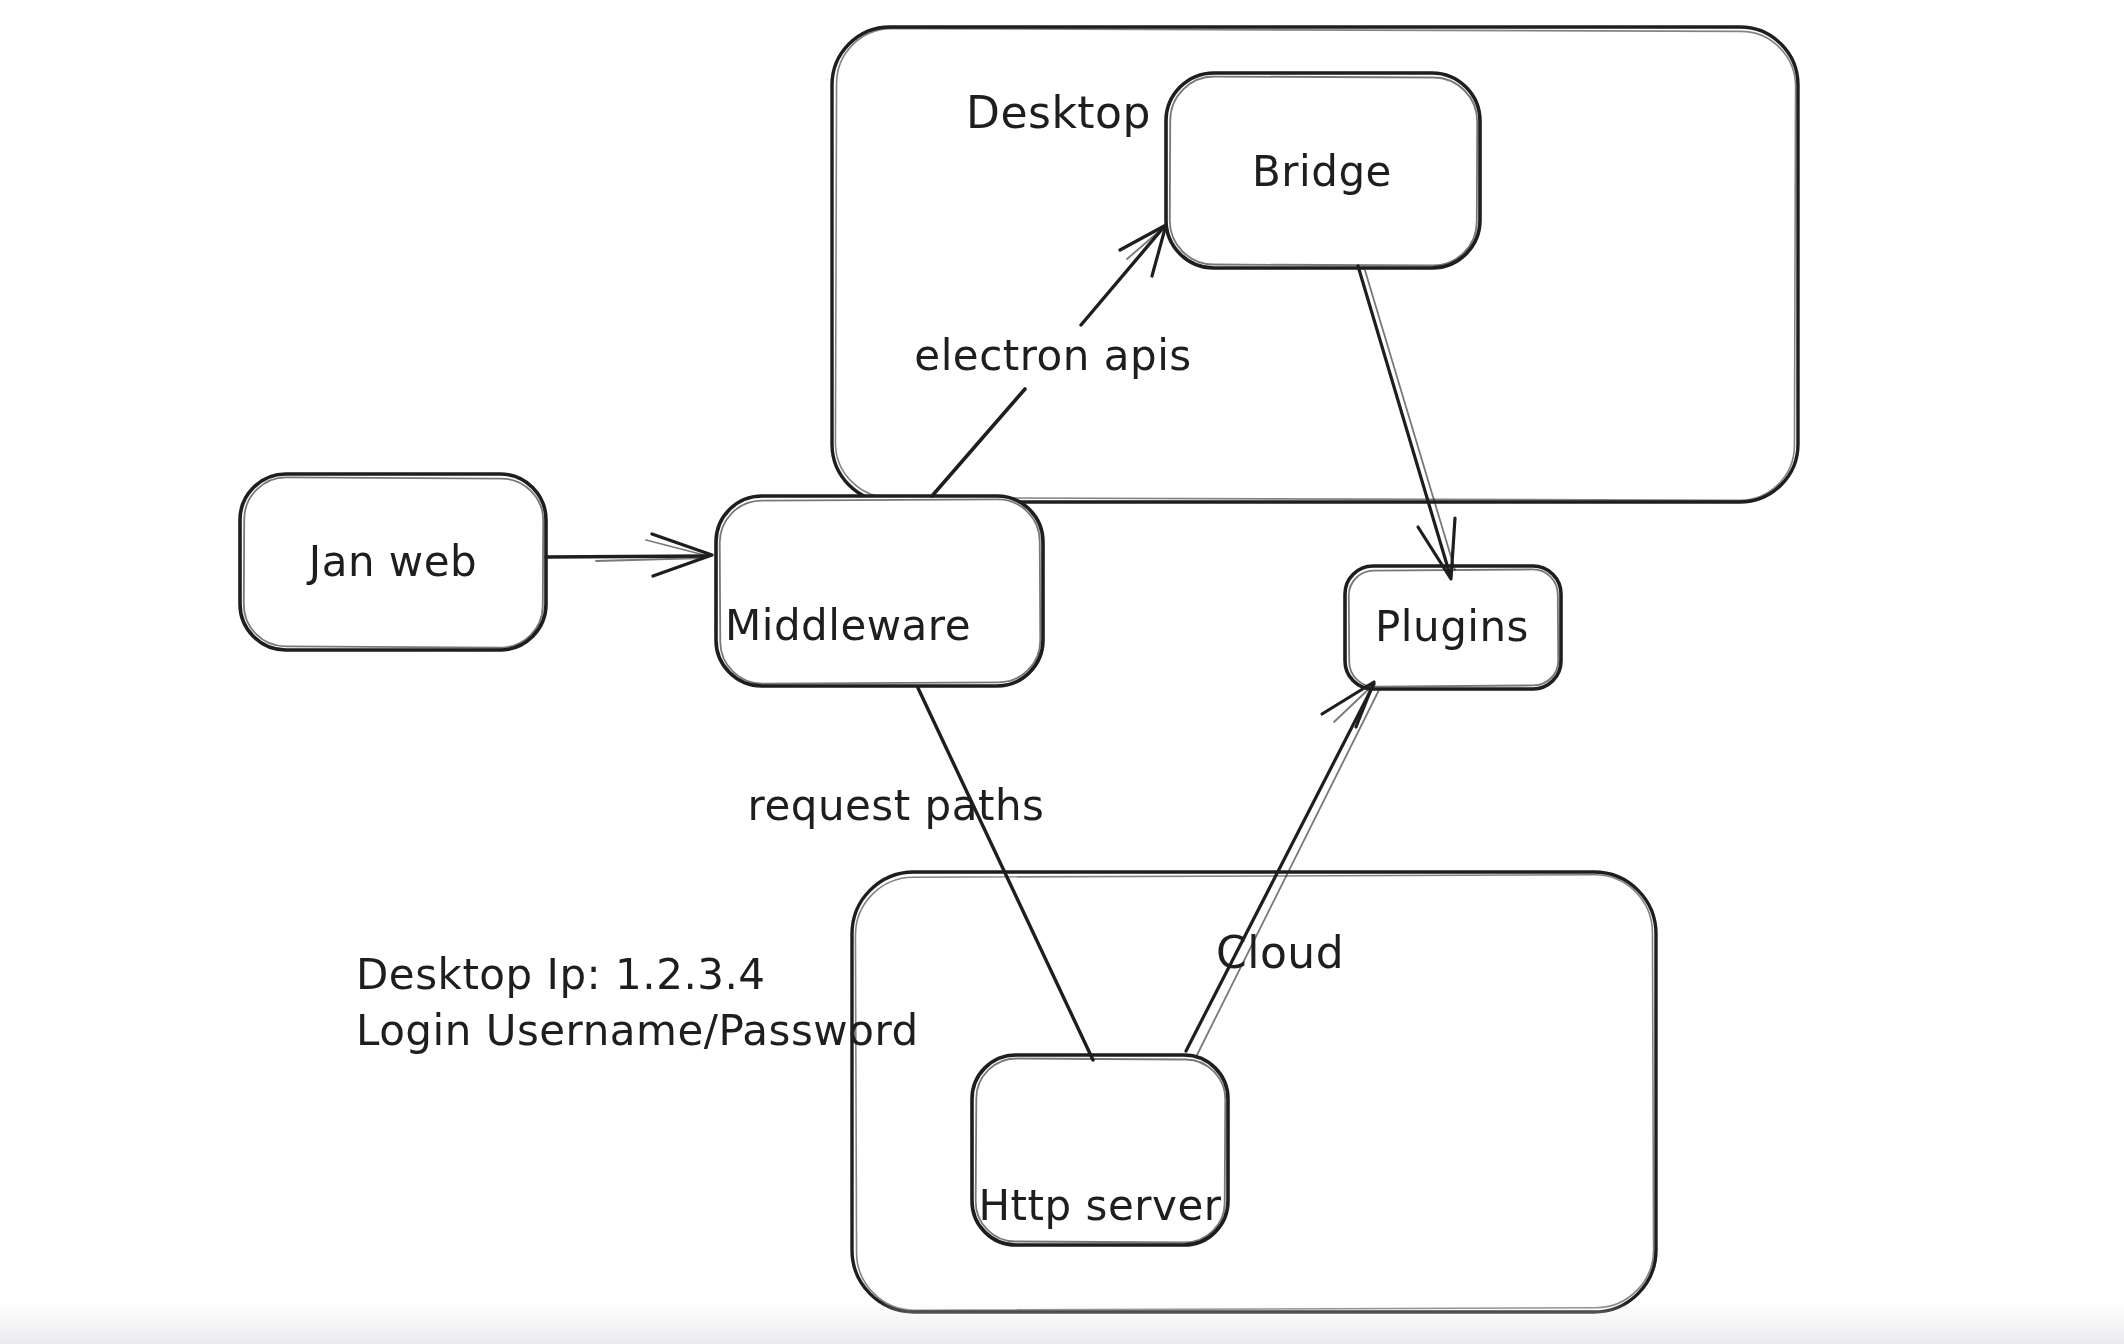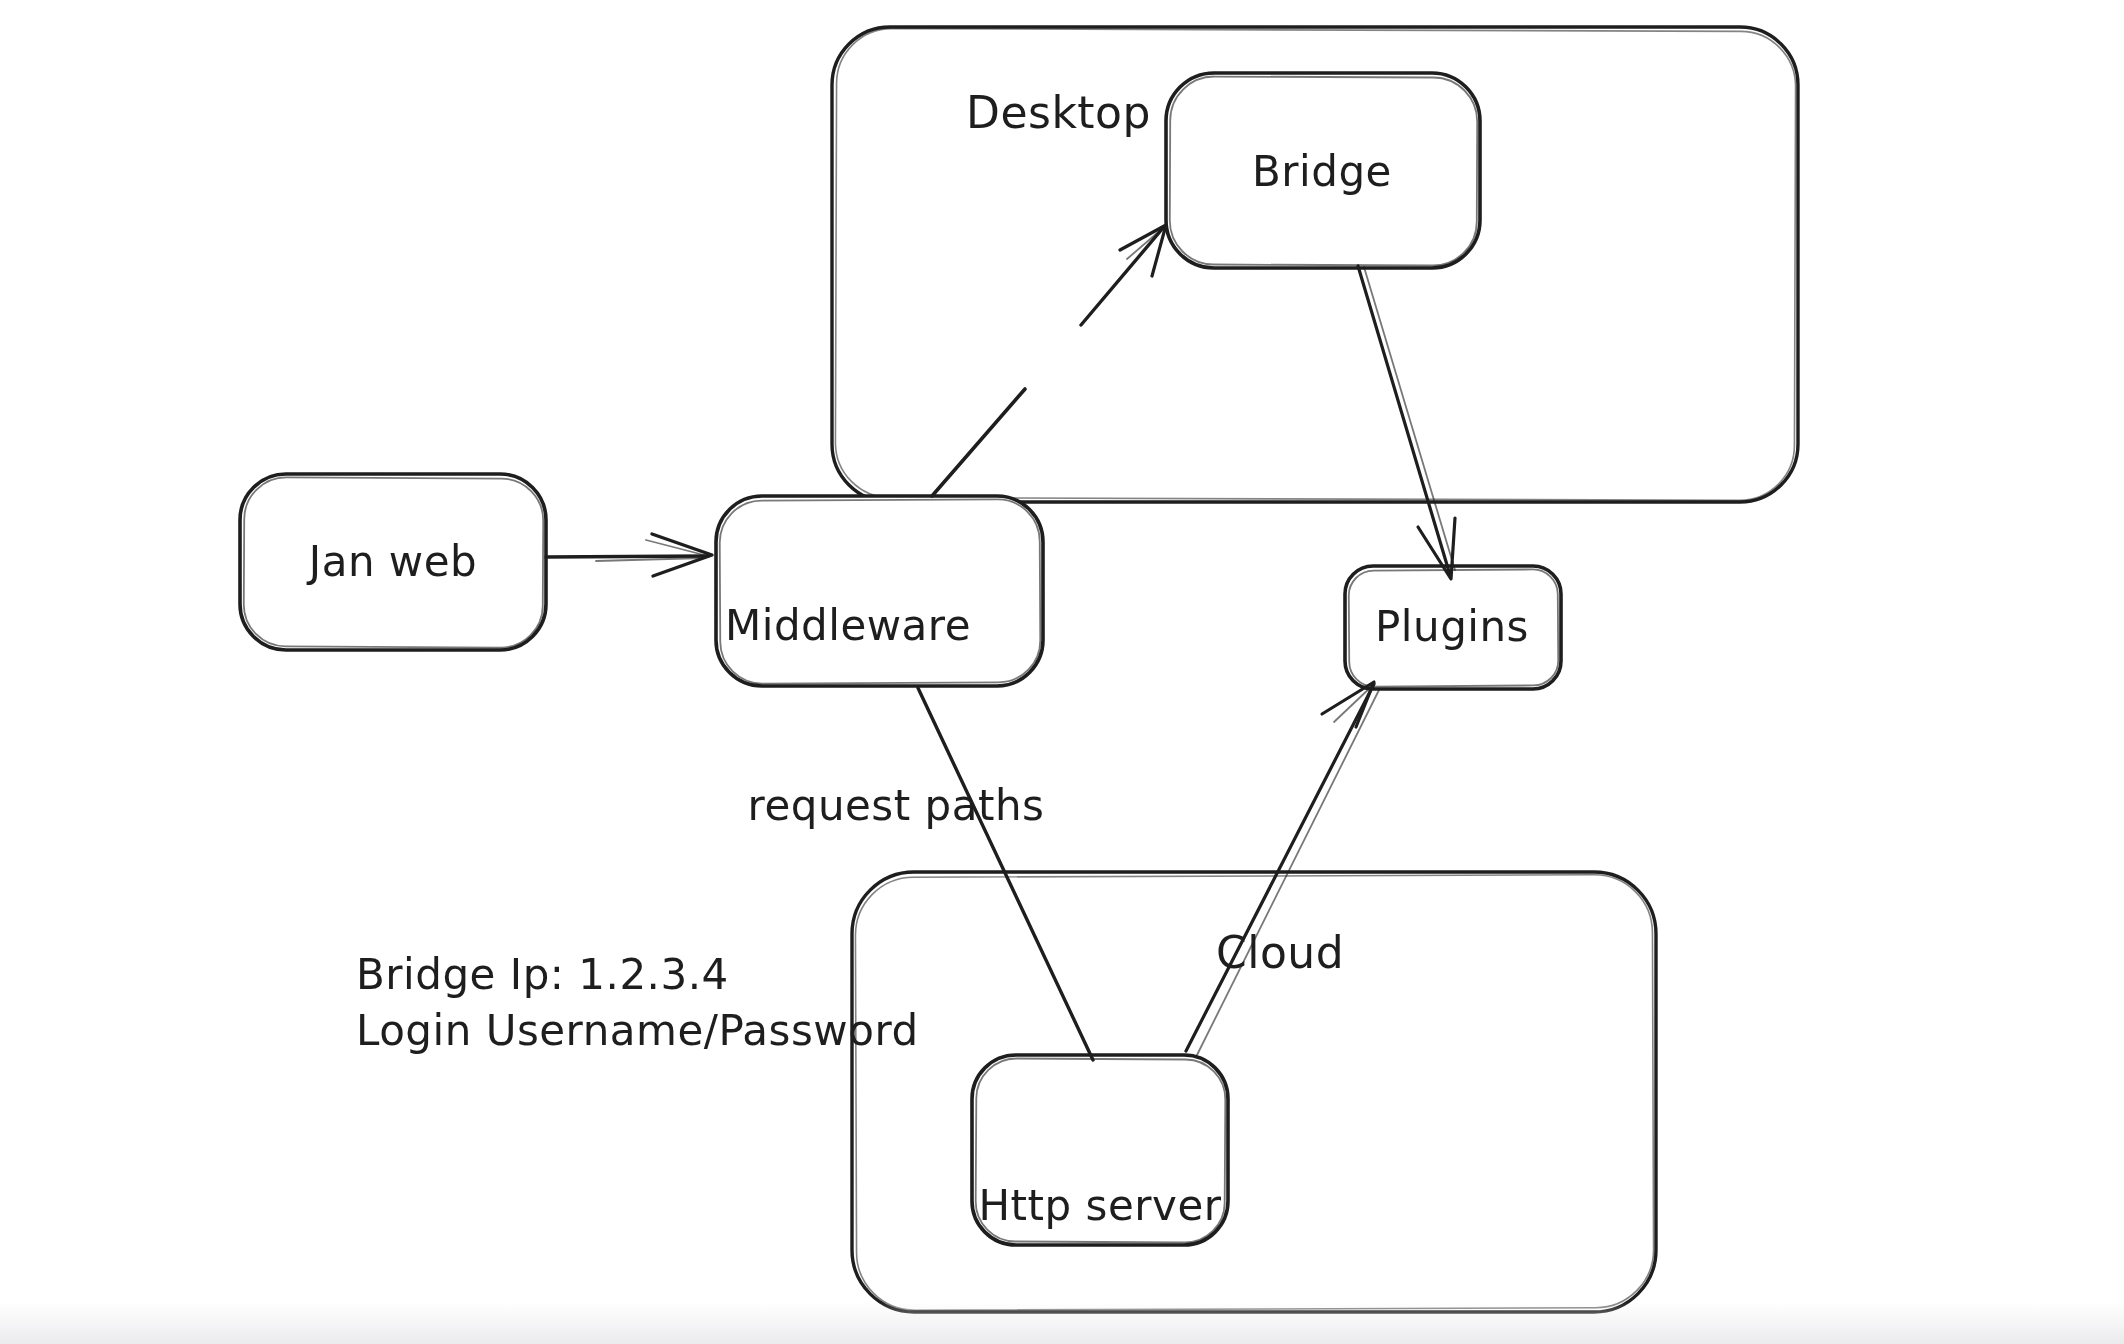--- a/index.html
+++ b/index.html
@@ -126,21 +126,22 @@
   <div class="lbl centered" style="left:393px; top:562px;">Jan web</div>
 
   <div class="lbl centered" style="left:848px; top:590px;margin-top:36px;">Middleware</div>
 
   <div class="lbl centered" style="left:1322px; top:172px;">Bridge</div>
 
   <div class="lbl centered" style="left:1452px; top:627px;">Plugins</div>
 
   <div class="lbl centered" style="left:1100px; top:1206px;">Http server</div>
 
+  <div class="lbl centered" style="left:1053px; top:356px;">electron apis</div>
 
   <div class="lbl centered" style="left:896px; top:806px;">request paths</div>
 
-  <div class="lbl" style="left:356px; top:951px;">Bridge Ip: 1.2.3.4</div>
+  <div class="lbl" style="left:356px; top:951px;">Desktop Ip: 1.2.3.4</div>
 
   <div class="lbl" style="left:356px; top:1007px;">Login Username/Password</div>
 
   <div class="bottom-fade"></div>
 </div>
 
 </body></html>

